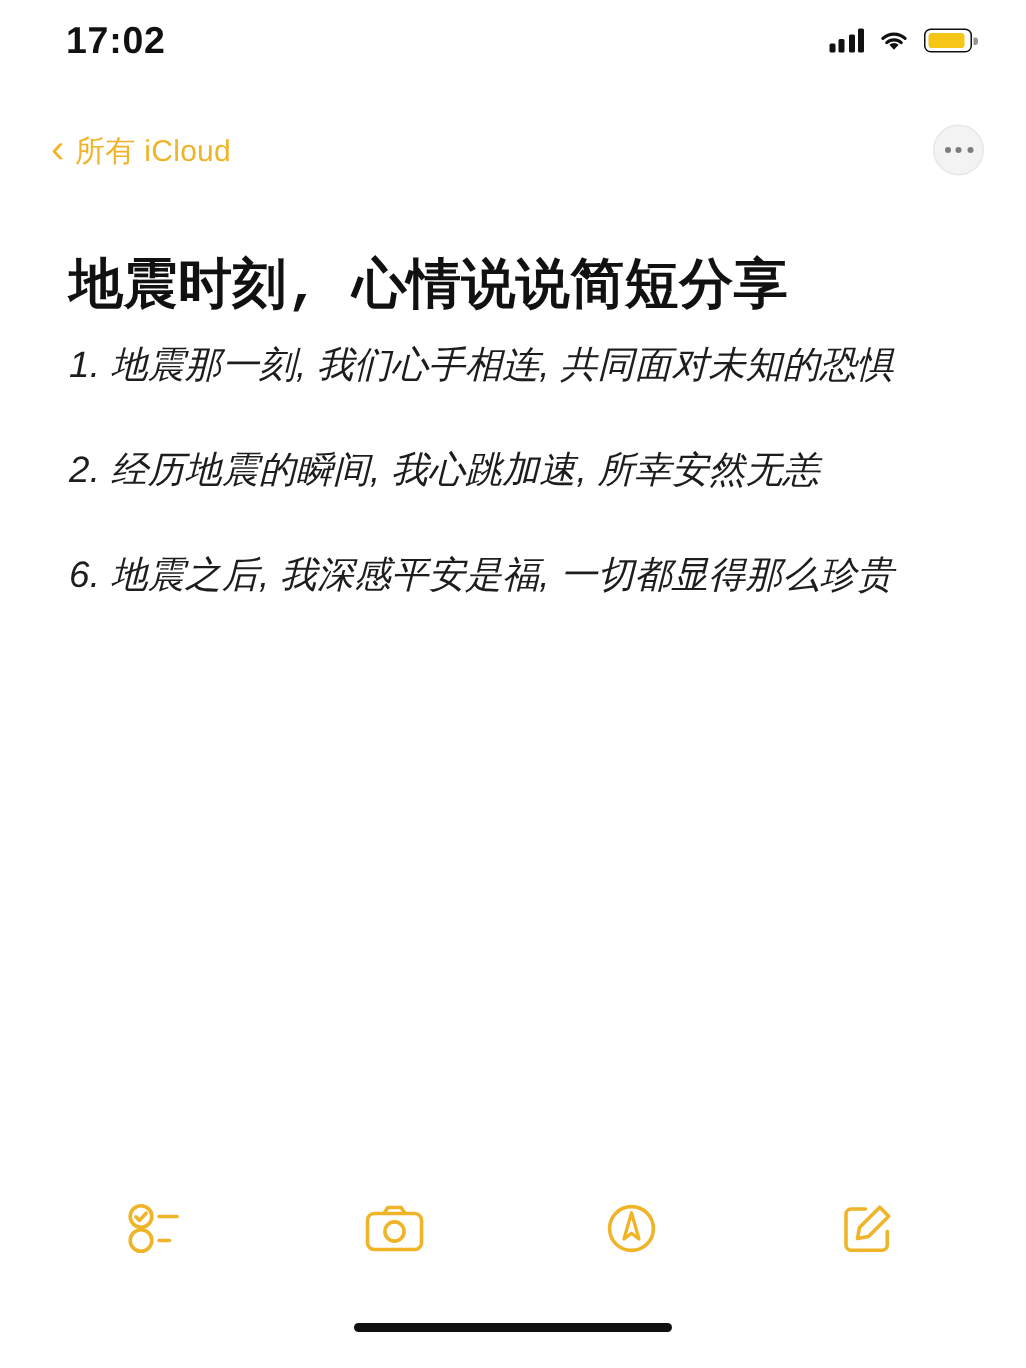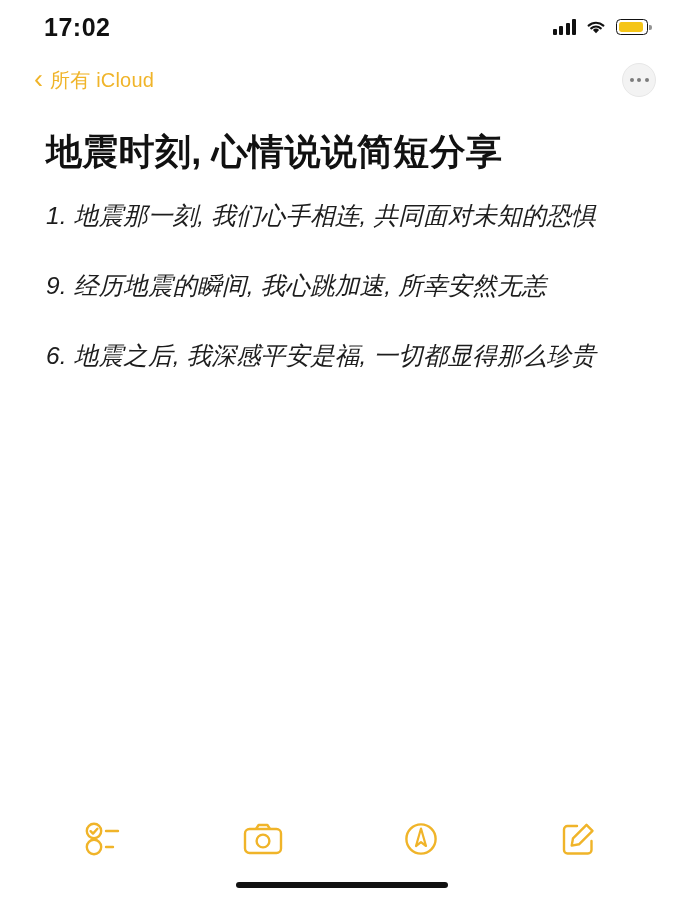--- a/index.html
+++ b/index.html
@@ -10,20 +10,21 @@
     font-family: "Liberation Sans", sans-serif;
     overflow: hidden;
   }
   .phone {
     position: relative;
     width: 684px;
     height: 912px;
     background: #ffffff;
     display: flex;
     flex-direction: column;
+    gap: 20px;
   }
 
   
   .status-bar {
     height: 54px;
     flex: 0 0 54px;
     display: flex;
     align-items: center;
     justify-content: space-between;
     padding: 0 36px 0 44px;
@@ -139,21 +140,22 @@
     flex: 1 1 auto;
     padding: 22px 42px 0 46px;
     overflow: hidden;
   }
   .note-title {
     font-size: 36px;
     font-weight: bold;
     line-height: 1.36;
     color: #111;
     letter-spacing: .3px;
-    margin-bottom: 18px;
+    margin-bottom: 6px;
+    font-family: Liberation Mono, monospace;
   }
   .note-para {
     font-size: 24.5px;
     line-height: 1.72;
     color: #1d1d1d;
     margin-bottom: 28px;
     letter-spacing: .2px;
     font-style: italic;
   }
 
@@ -225,21 +227,21 @@
     <div class="more-btn">
       <span></span>
         <span></span>
         <span></span>
     </div>
   </div>
 
   <div class="note">
     <div class="note-title">地震时刻, 心情说说简短分享</div>
     <p class="note-para">1. 地震那一刻, 我们心手相连, 共同面对未知的恐惧</p>
-    <p class="note-para"> 9. 经历地震的瞬间, 我心跳加速, 所幸安然无恙</p>
+    <p class="note-para"> 2. 经历地震的瞬间, 我心跳加速, 所幸安然无恙</p>
     <p class="note-para">6. 地震之后, 我深感平安是福, 一切都显得那么珍贵</p>
   </div>
 
   <div class="toolbar">
     <div class="tool">
       <svg width="40" height="34" viewBox="0 0 40 34">
         <circle cx="9" cy="9" r="7.2" fill="none" stroke="#f0b429" stroke-width="2.4"></circle>
         <path d="M5.6 9.2 l2.4 2.4 l4.4 -4.8" fill="none" stroke="#f0b429" stroke-width="2.4" stroke-linecap="round" stroke-linejoin="round"></path>
         <line x1="21" y1="9" x2="33" y2="9" stroke="#f0b429" stroke-width="2.4" stroke-linecap="round"></line>
         <circle cx="9" cy="25" r="7.2" fill="none" stroke="#f0b429" stroke-width="2.4"></circle>

